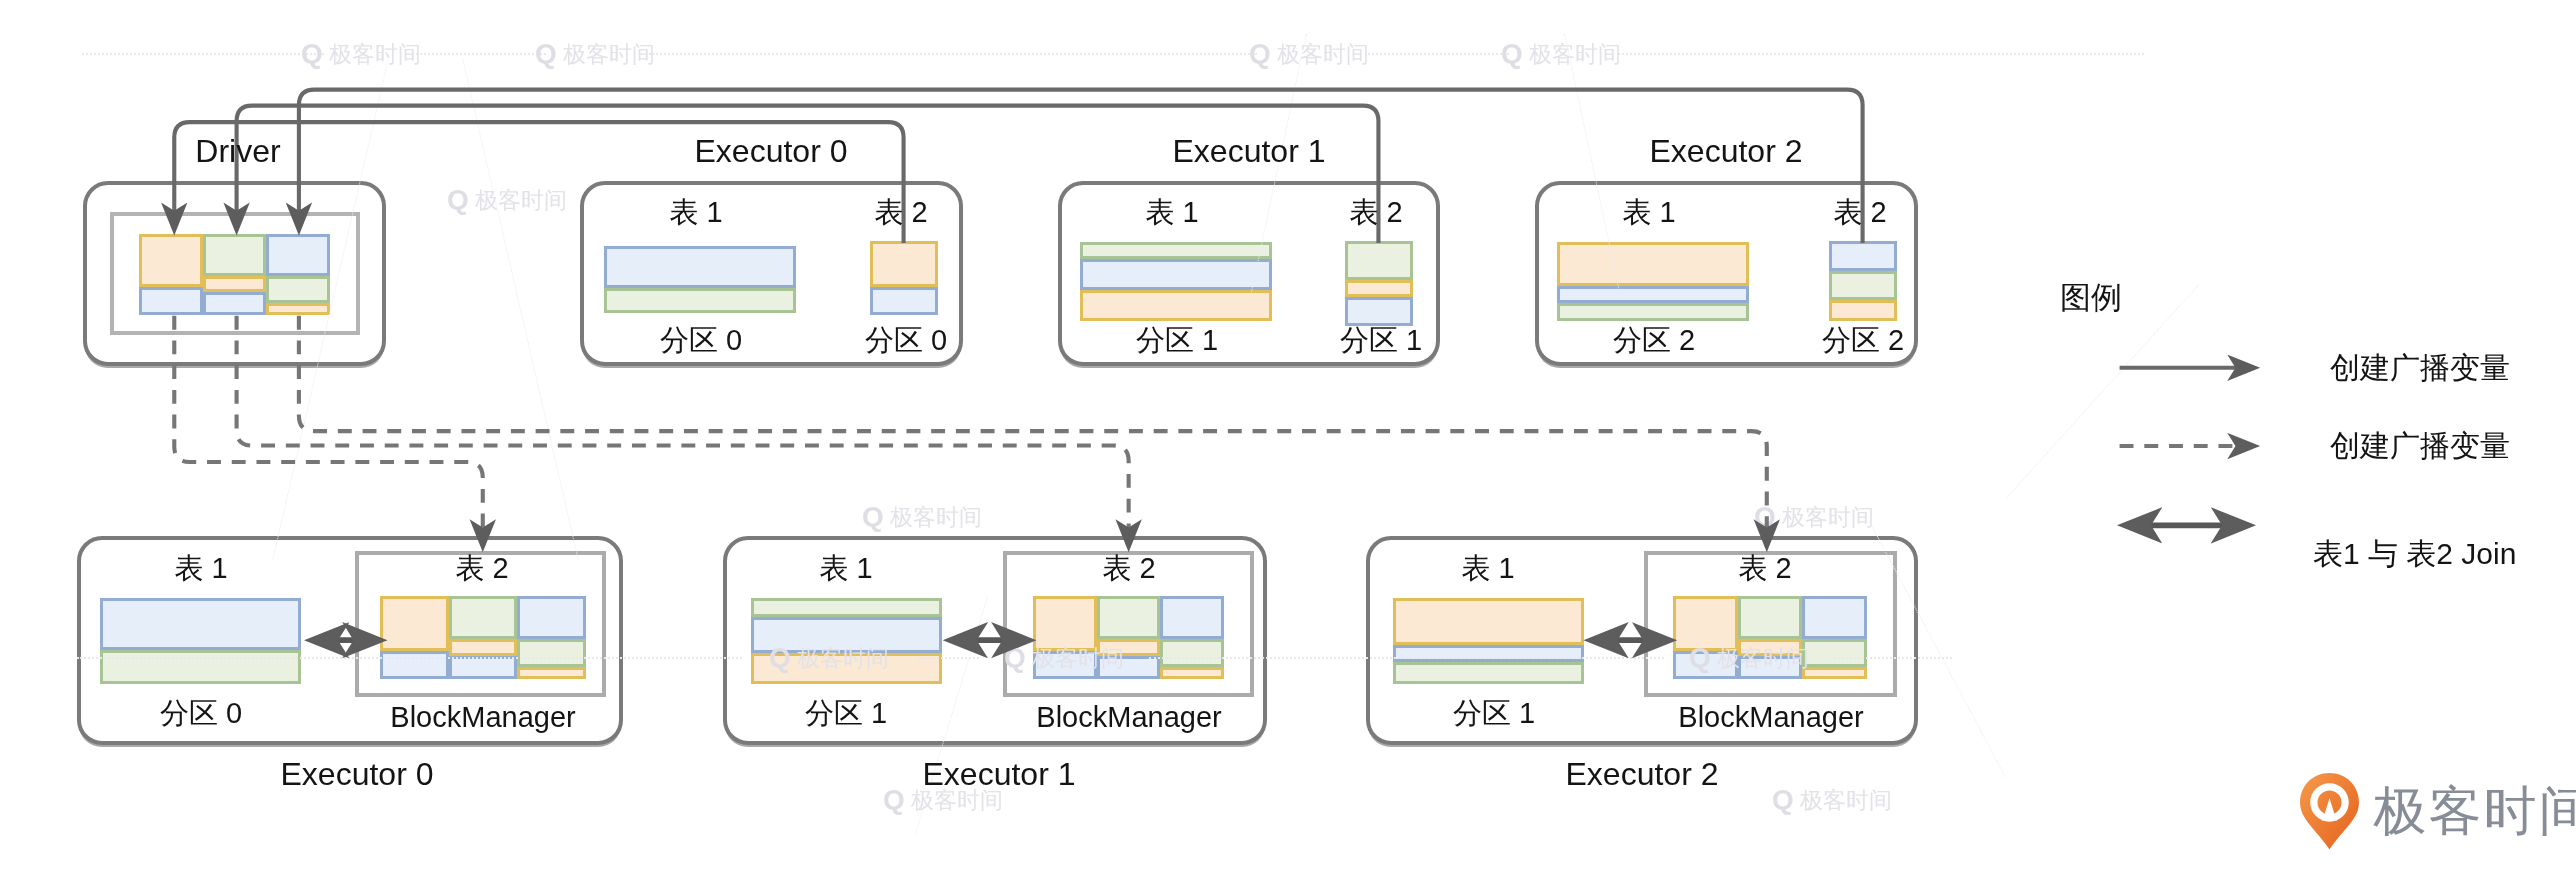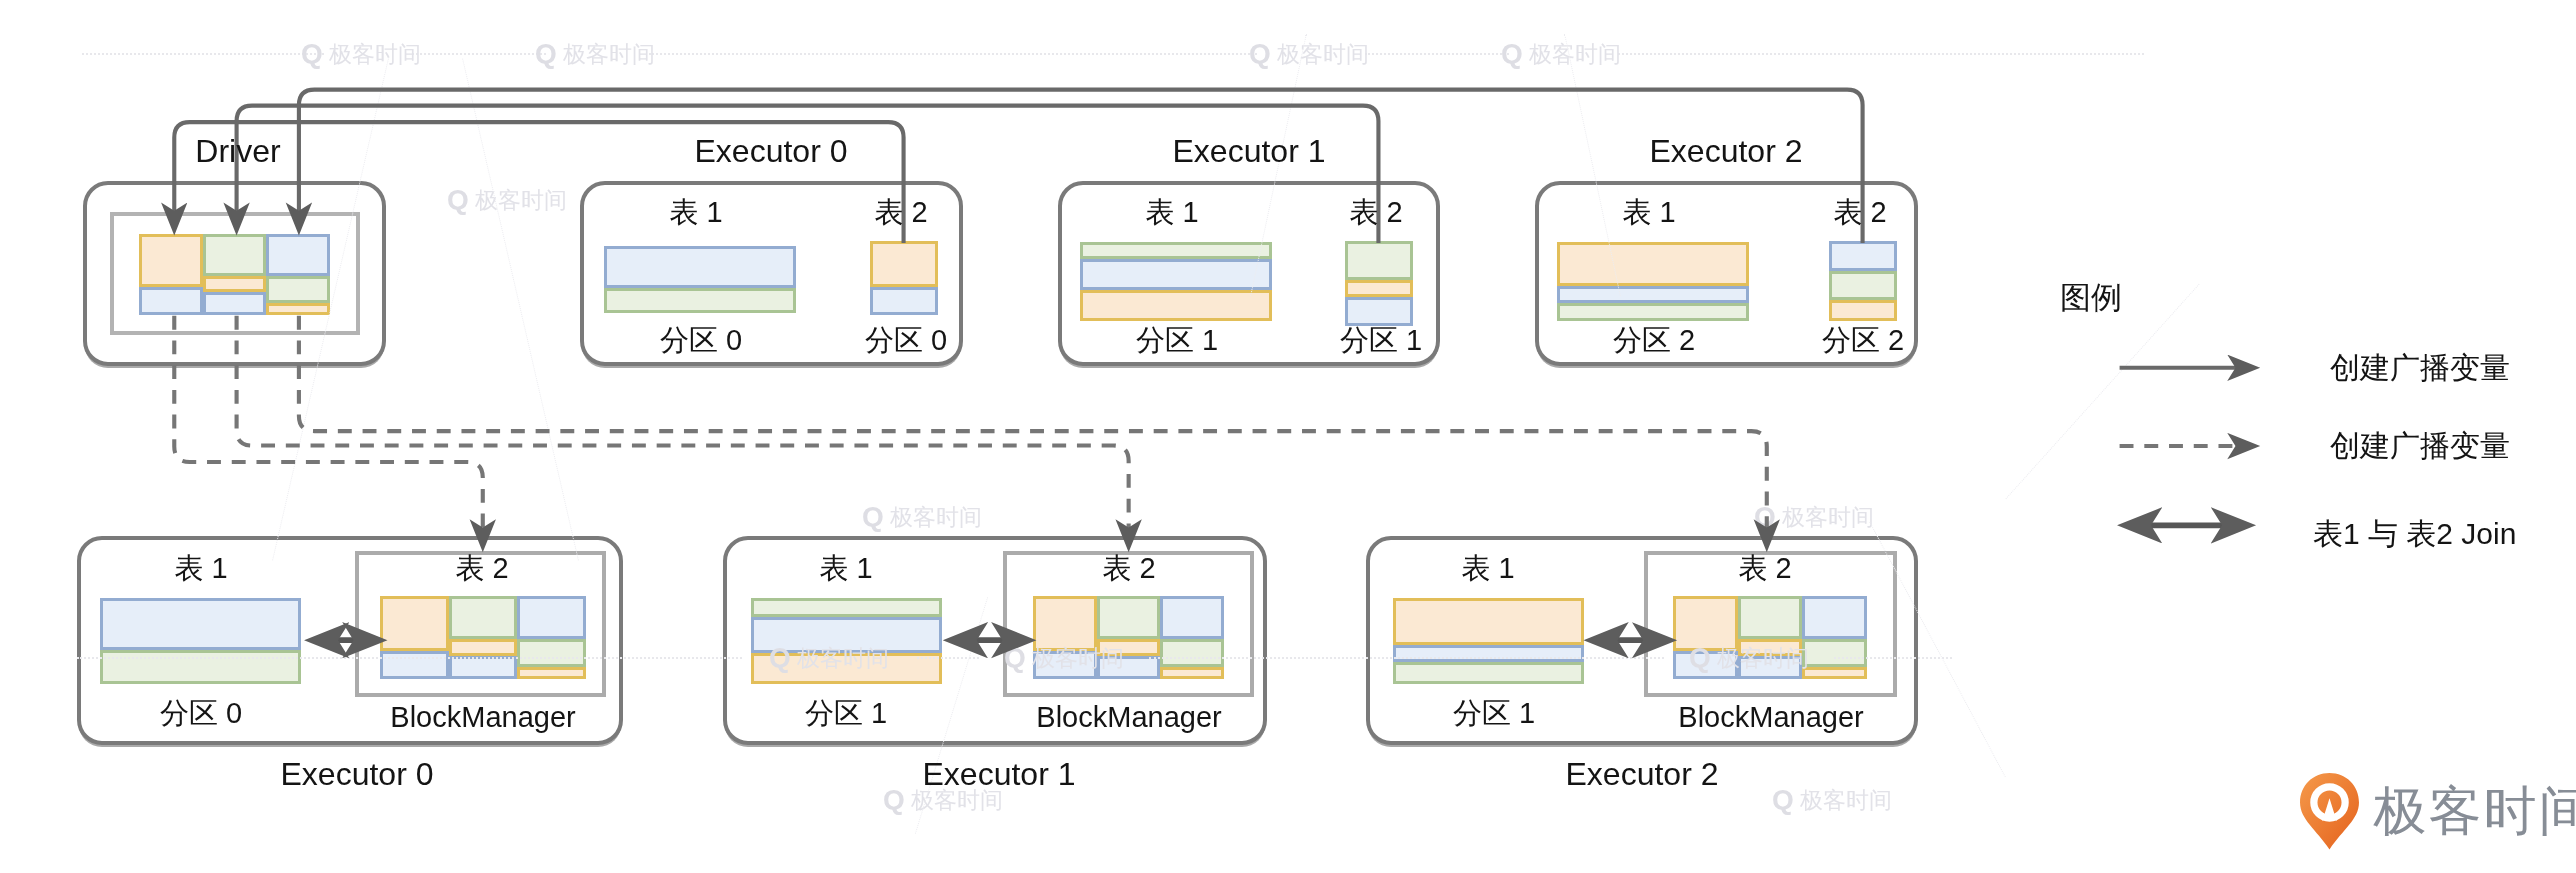--- a/index.html
+++ b/index.html
@@ -304,21 +304,21 @@
 
     <span class="lbl" style="left:1488px;top:569px">表 1</span>
     <span class="lbl" style="left:1765px;top:569px">表 2</span>
     <span class="lbl" style="left:1494px;top:714px">分区 1</span>
     <span class="lbl" style="left:1771px;top:717px">BlockManager</span>
     <span class="lbl ttl" style="left:1642px;top:774px">Executor 2</span>
 
     <span class="leg-lbl" style="left:2060px;top:298px;font-size:31px">图例</span>
     <span class="leg-lbl" style="left:2330px;top:368px">创建广播变量</span>
     <span class="leg-lbl" style="left:2330px;top:446px">创建广播变量</span>
-    <span class="leg-lbl" style="left:2313px;top:534px">表1 与 表2 Join</span>
+    <span class="leg-lbl" style="left:2313px;top:554px">表1 与 表2 Join</span>
   </div>
 
   <div id="logo">
     <svg width="61" height="77" viewBox="0 0 100 128">
       <defs>
         <linearGradient id="og" x1="0" y1="0" x2="1" y2="1">
           <stop offset="0" stop-color="#F59A4B"></stop>
           <stop offset="1" stop-color="#E4611C"></stop>
         </linearGradient>
       </defs>

